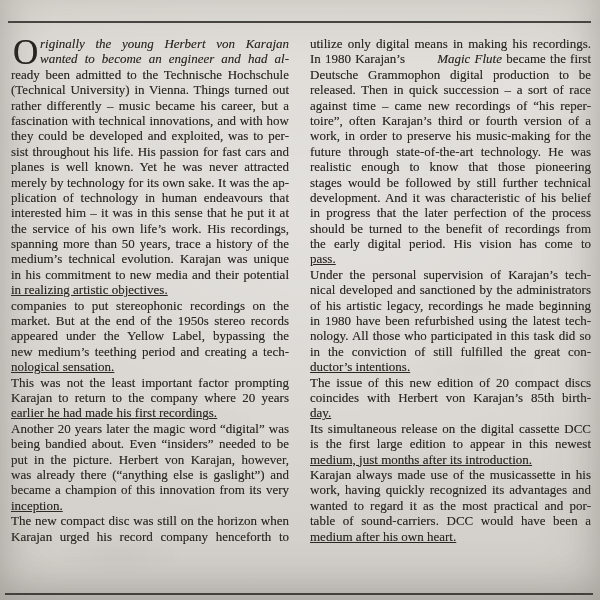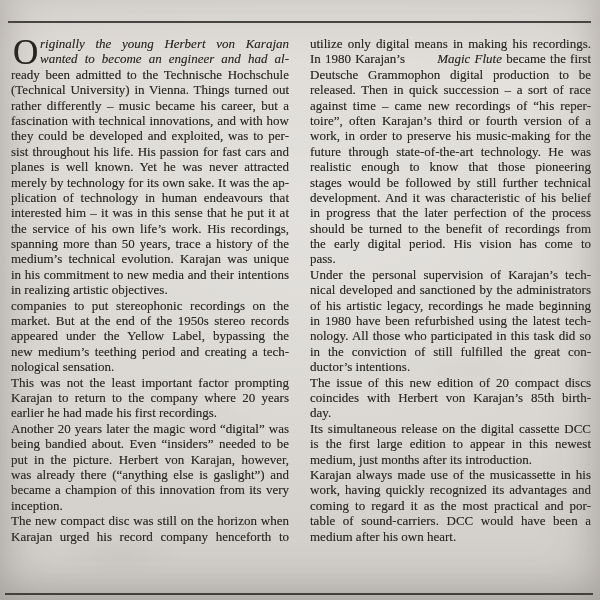--- a/index.html
+++ b/index.html
@@ -36,21 +36,21 @@
   .col{position:absolute;top:36px;color:#2b2823;}
   .col.left{left:11px;width:278px;}
   .col.right{left:310px;width:281px;}
   .para{position:relative;}
   .line{
     font-size:13px;line-height:15.4px;height:15.4px;
     text-align:justify;text-align-last:justify;
     overflow:hidden;white-space:normal;
     text-shadow:0 0 .5px rgba(43,40,35,0.45);
   }
-  .line.endline{text-align:center;text-align-last:left;}
+  .line.endline{text-align:center;text-align-last:left;text-decoration:underline;}
   .line.drop-indent{padding-left:29px;font-style:italic;}
   .dropcap{
     position:absolute;left:2px;top:-1px;
     font-size:35px;line-height:35px;
     color:#26231f;text-shadow:0 0 .6px rgba(38,35,31,0.5);
   }
   i{font-style:italic;margin-left:28px;}
 </style>
 </head>
 <body>
@@ -69,21 +69,21 @@
         <div class="line">fascination with technical innovations, and with how</div>
         <div class="line">they could be developed and exploited, was to per-</div>
         <div class="line">sist throughout his life. His passion for fast cars and</div>
         <div class="line">planes is well known. Yet he was never attracted</div>
         <div class="line">merely by technology for its own sake. It was the ap-</div>
         <div class="line">plication of technology in human endeavours that</div>
         <div class="line">interested him – it was in this sense that he put it at</div>
         <div class="line">the service of his own life’s work. His recordings,</div>
         <div class="line">spanning more than 50 years, trace a history of the</div>
         <div class="line">medium’s technical evolution. Karajan was unique</div>
-        <div class="line">in his commitment to new media and their intentions</div>
+        <div class="line">in his commitment to new media and their potential</div>
         <div class="line endline">in realizing artistic objectives.</div>
       </div>
       <div class="para">
         <div class="line">companies to put stereophonic recordings on the</div>
         <div class="line">market. But at the end of the 1950s stereo records</div>
         <div class="line">appeared under the Yellow Label, bypassing the</div>
         <div class="line">new medium’s teething period and creating a tech-</div>
         <div class="line endline">nological sensation.</div>
       </div>
       <div class="para">
@@ -137,18 +137,18 @@
         <div class="line endline">day.</div>
       </div>
       <div class="para">
         <div class="line">Its simultaneous release on the digital cassette DCC</div>
         <div class="line">is the first large edition to appear in this newest</div>
         <div class="line endline">medium, just months after its introduction.</div>
       </div>
       <div class="para">
         <div class="line">Karajan always made use of the musicassette in his</div>
         <div class="line">work, having quickly recognized its advantages and</div>
-        <div class="line">coming to regard it as the most practical and por-</div>
+        <div class="line">wanted to regard it as the most practical and por-</div>
         <div class="line">table of sound-carriers. DCC would have been a</div>
         <div class="line endline">medium after his own heart.</div>
       </div>
     </div>
 </div>
 
 </body></html>

